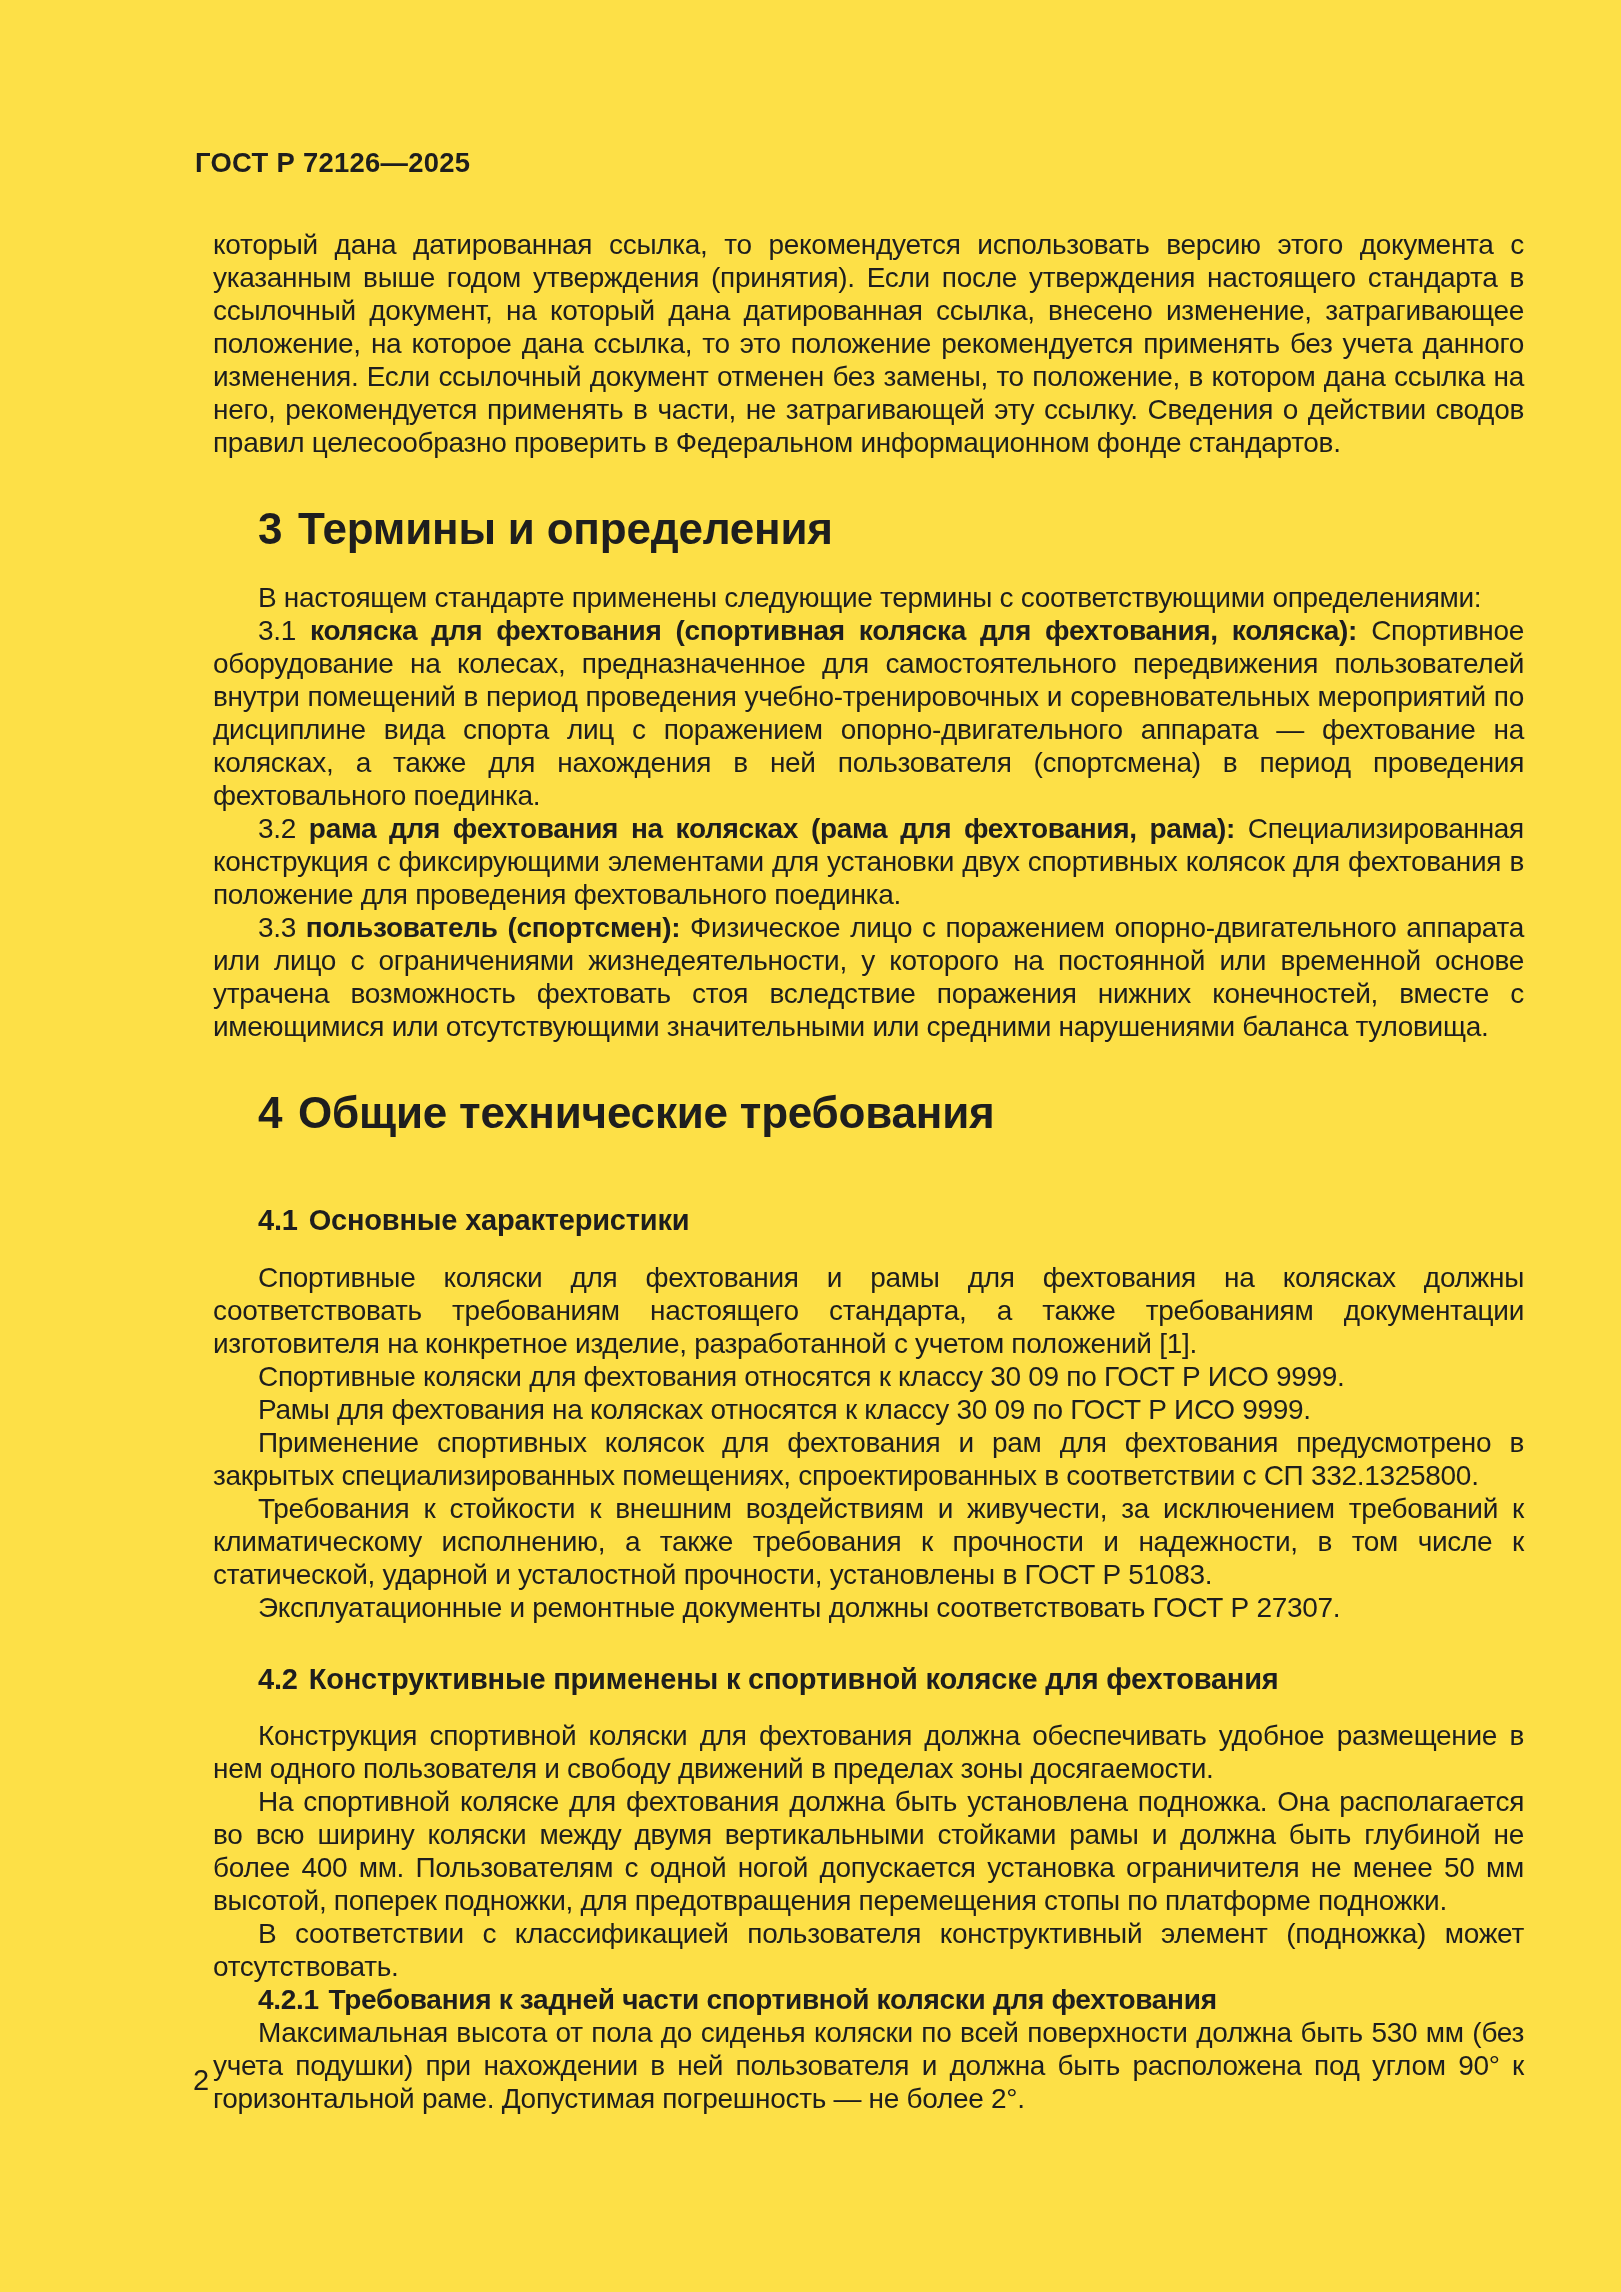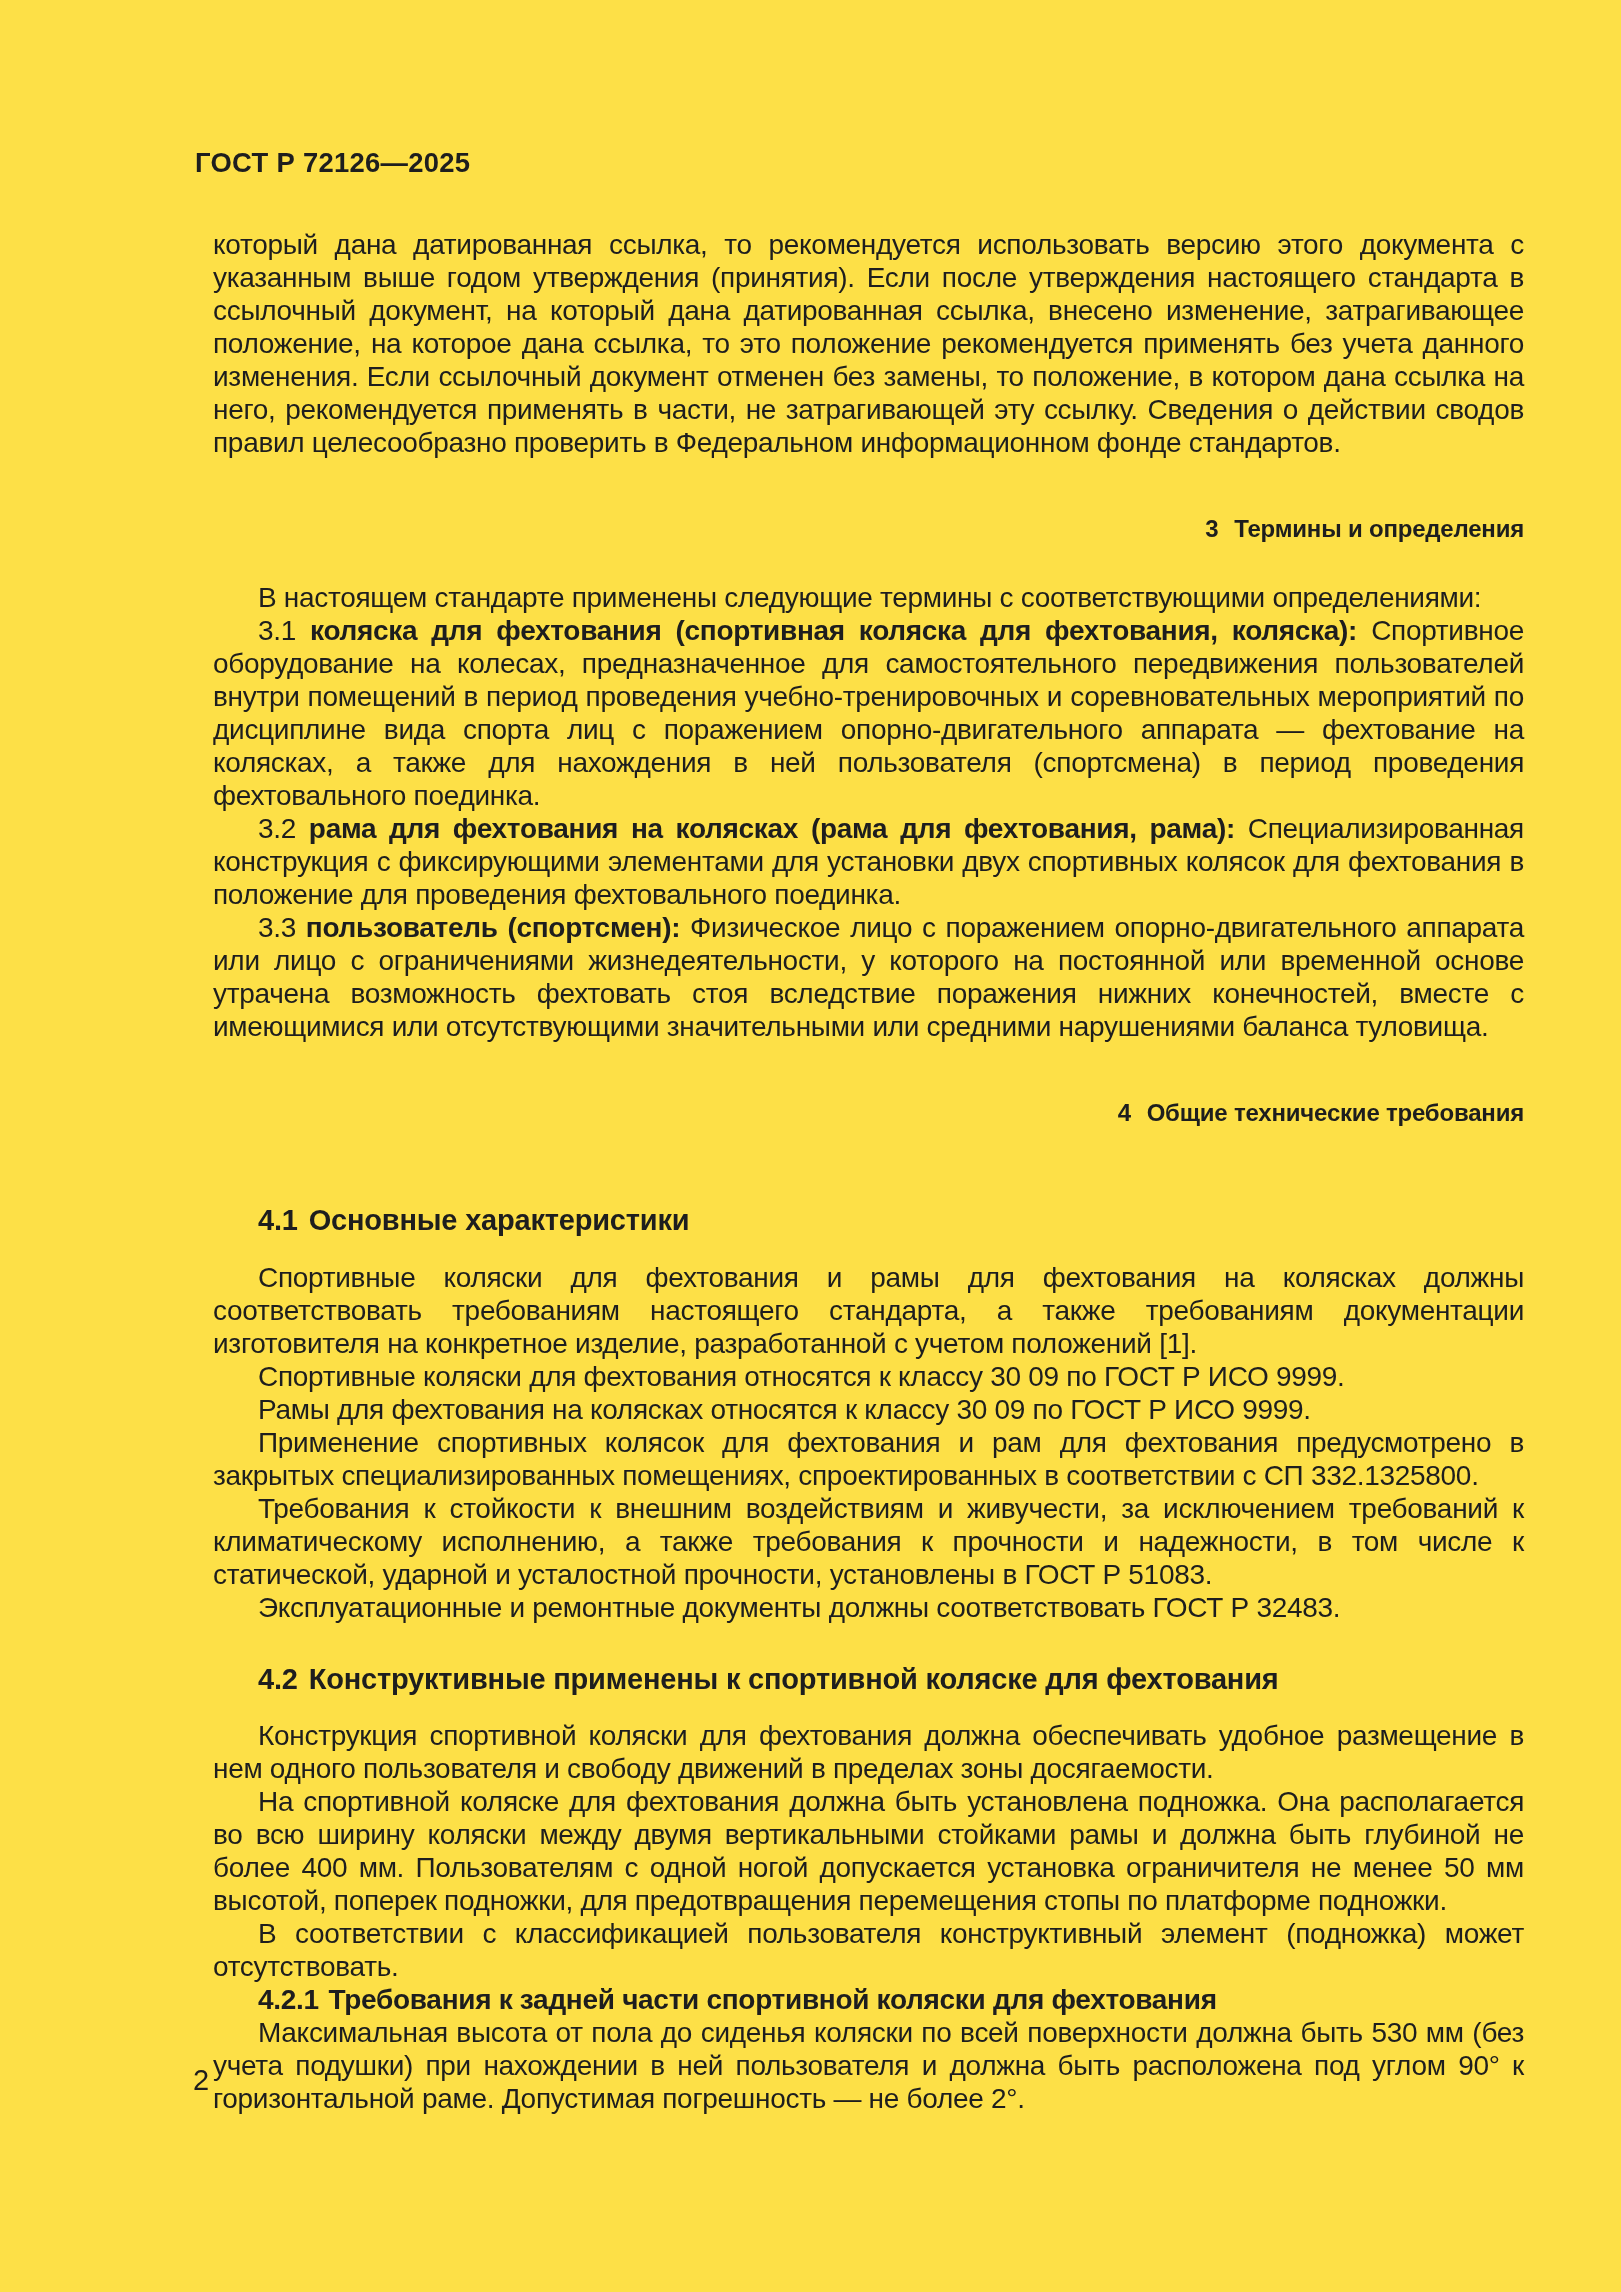--- a/index.html
+++ b/index.html
@@ -41,25 +41,25 @@
     text-indent: 45px;
   }
   .para.noindent {
     text-indent: 0;
   }
   .b {
     font-weight: 700;
   }
   .h1 {
     font-weight: 700;
-    font-size: 24px;
+    font-size: 44px;
     line-height: 41px;
     padding: 49px 0 32px 0;
     text-indent: 45px;
-    text-align: right;
+    text-align: left;
     letter-spacing: -0.2px;
   }
   .h1 .num { margin-right: 15.7px; }
   .h2 {
     font-weight: 700;
     font-size: 29px;
     line-height: 37px;
     padding: 37px 0 21.6px 0;
     text-indent: 45px;
     text-align: left;
@@ -96,21 +96,21 @@
       <p class="para"><span>3.1 </span><span class="b">коляска для фехтования (спортивная коляска для фехтования, коляска):</span><span> Спортивное оборудование на колесах, предназначенное для самостоятельного передвижения пользователей внутри помещений в период проведения учебно-тренировочных и соревновательных мероприятий по дисциплине вида спорта лиц с поражением опорно-двигательного аппарата — фехтование на колясках, а также для нахождения в ней пользователя (спортсмена) в период проведения фехтовального поединка.</span></p>
       <p class="para"><span>3.2 </span><span class="b">рама для фехтования на колясках (рама для фехтования, рама):</span><span> Специализированная конструкция с фиксирующими элементами для установки двух спортивных колясок для фехтования в положение для проведения фехтовального поединка.</span></p>
       <p class="para"><span>3.3 </span><span class="b">пользователь (спортсмен):</span><span> Физическое лицо с поражением опорно-двигательного аппарата или лицо с ограничениями жизнедеятельности, у которого на постоянной или временной основе утрачена возможность фехтовать стоя вследствие поражения нижних конечностей, вместе с имеющимися или отсутствующими значительными или средними нарушениями баланса туловища.</span></p>
       <div class="h1"><span class="num">4</span><span>Общие технические требования</span></div>
       <div class="h2"><span class="num">4.1</span><span>Основные характеристики</span></div>
       <p class="para"><span>Спортивные коляски для фехтования и рамы для фехтования на колясках должны соответствовать требованиям настоящего стандарта, а также требованиям документации изготовителя на конкретное изделие, разработанной с учетом положений [1].</span></p>
       <p class="para"><span>Спортивные коляски для фехтования относятся к классу 30 09 по ГОСТ Р ИСО 9999.</span></p>
       <p class="para"><span>Рамы для фехтования на колясках относятся к классу 30 09 по ГОСТ Р ИСО 9999.</span></p>
       <p class="para"><span>Применение спортивных колясок для фехтования и рам для фехтования предусмотрено в закрытых специализированных помещениях, спроектированных в соответствии с СП 332.1325800.</span></p>
       <p class="para"><span>Требования к стойкости к внешним воздействиям и живучести, за исключением требований к климатическому исполнению, а также требования к прочности и надежности, в том числе к статической, ударной и усталостной прочности, установлены в ГОСТ Р 51083.</span></p>
-      <p class="para"><span>Эксплуатационные и ремонтные документы должны соответствовать ГОСТ Р 32483.</span></p>
+      <p class="para"><span>Эксплуатационные и ремонтные документы должны соответствовать ГОСТ Р 27307.</span></p>
       <div class="h2"><span class="num">4.2</span><span>Конструктивные применены к спортивной коляске для фехтования</span></div>
       <p class="para"><span>Конструкция спортивной коляски для фехтования должна обеспечивать удобное размещение в нем одного пользователя и свободу движений в пределах зоны досягаемости.</span></p>
       <p class="para"><span>На спортивной коляске для фехтования должна быть установлена подножка. Она располагается во всю ширину коляски между двумя вертикальными стойками рамы и должна быть глубиной не более 400 мм. Пользователям с одной ногой допускается установка ограничителя не менее 50 мм высотой, поперек подножки, для предотвращения перемещения стопы по платформе подножки.</span></p>
       <p class="para"><span>В соответствии с классификацией пользователя конструктивный элемент (подножка) может отсутствовать.</span></p>
       <div class="h3"><span class="num">4.2.1</span><span>Требования к задней части спортивной коляски для фехтования</span></div>
       <p class="para"><span>Максимальная высота от пола до сиденья коляски по всей поверхности должна быть 530 мм (без учета подушки) при нахождении в ней пользователя и должна быть расположена под углом 90° к горизонтальной раме. Допустимая погрешность — не более 2°.</span></p>
     </main>
 
   <div class="page-number">2</div>
 </div>

